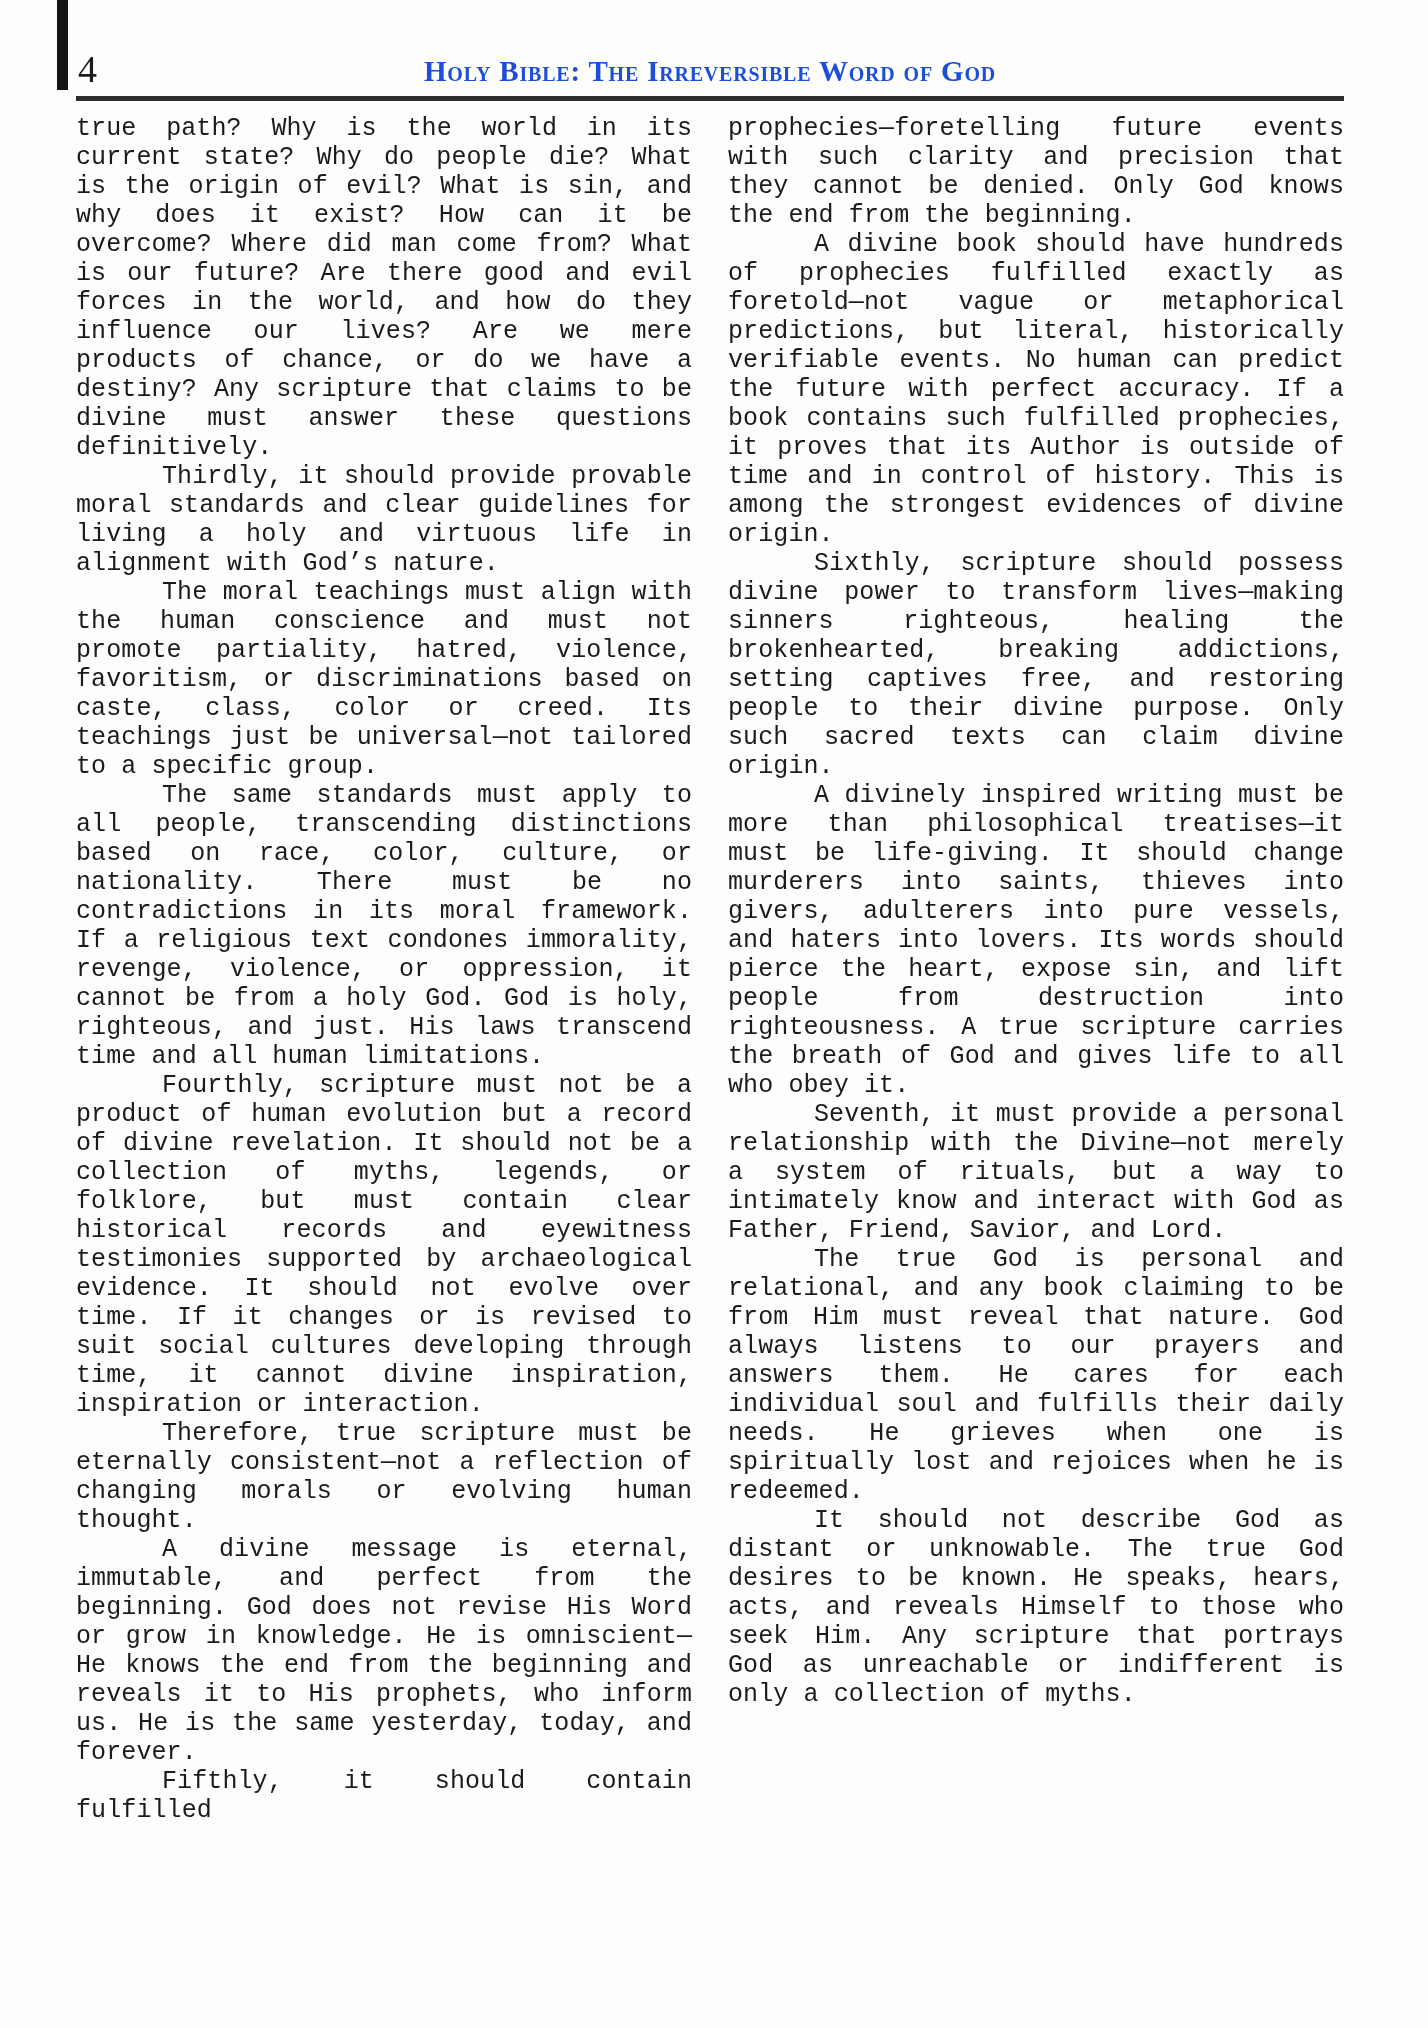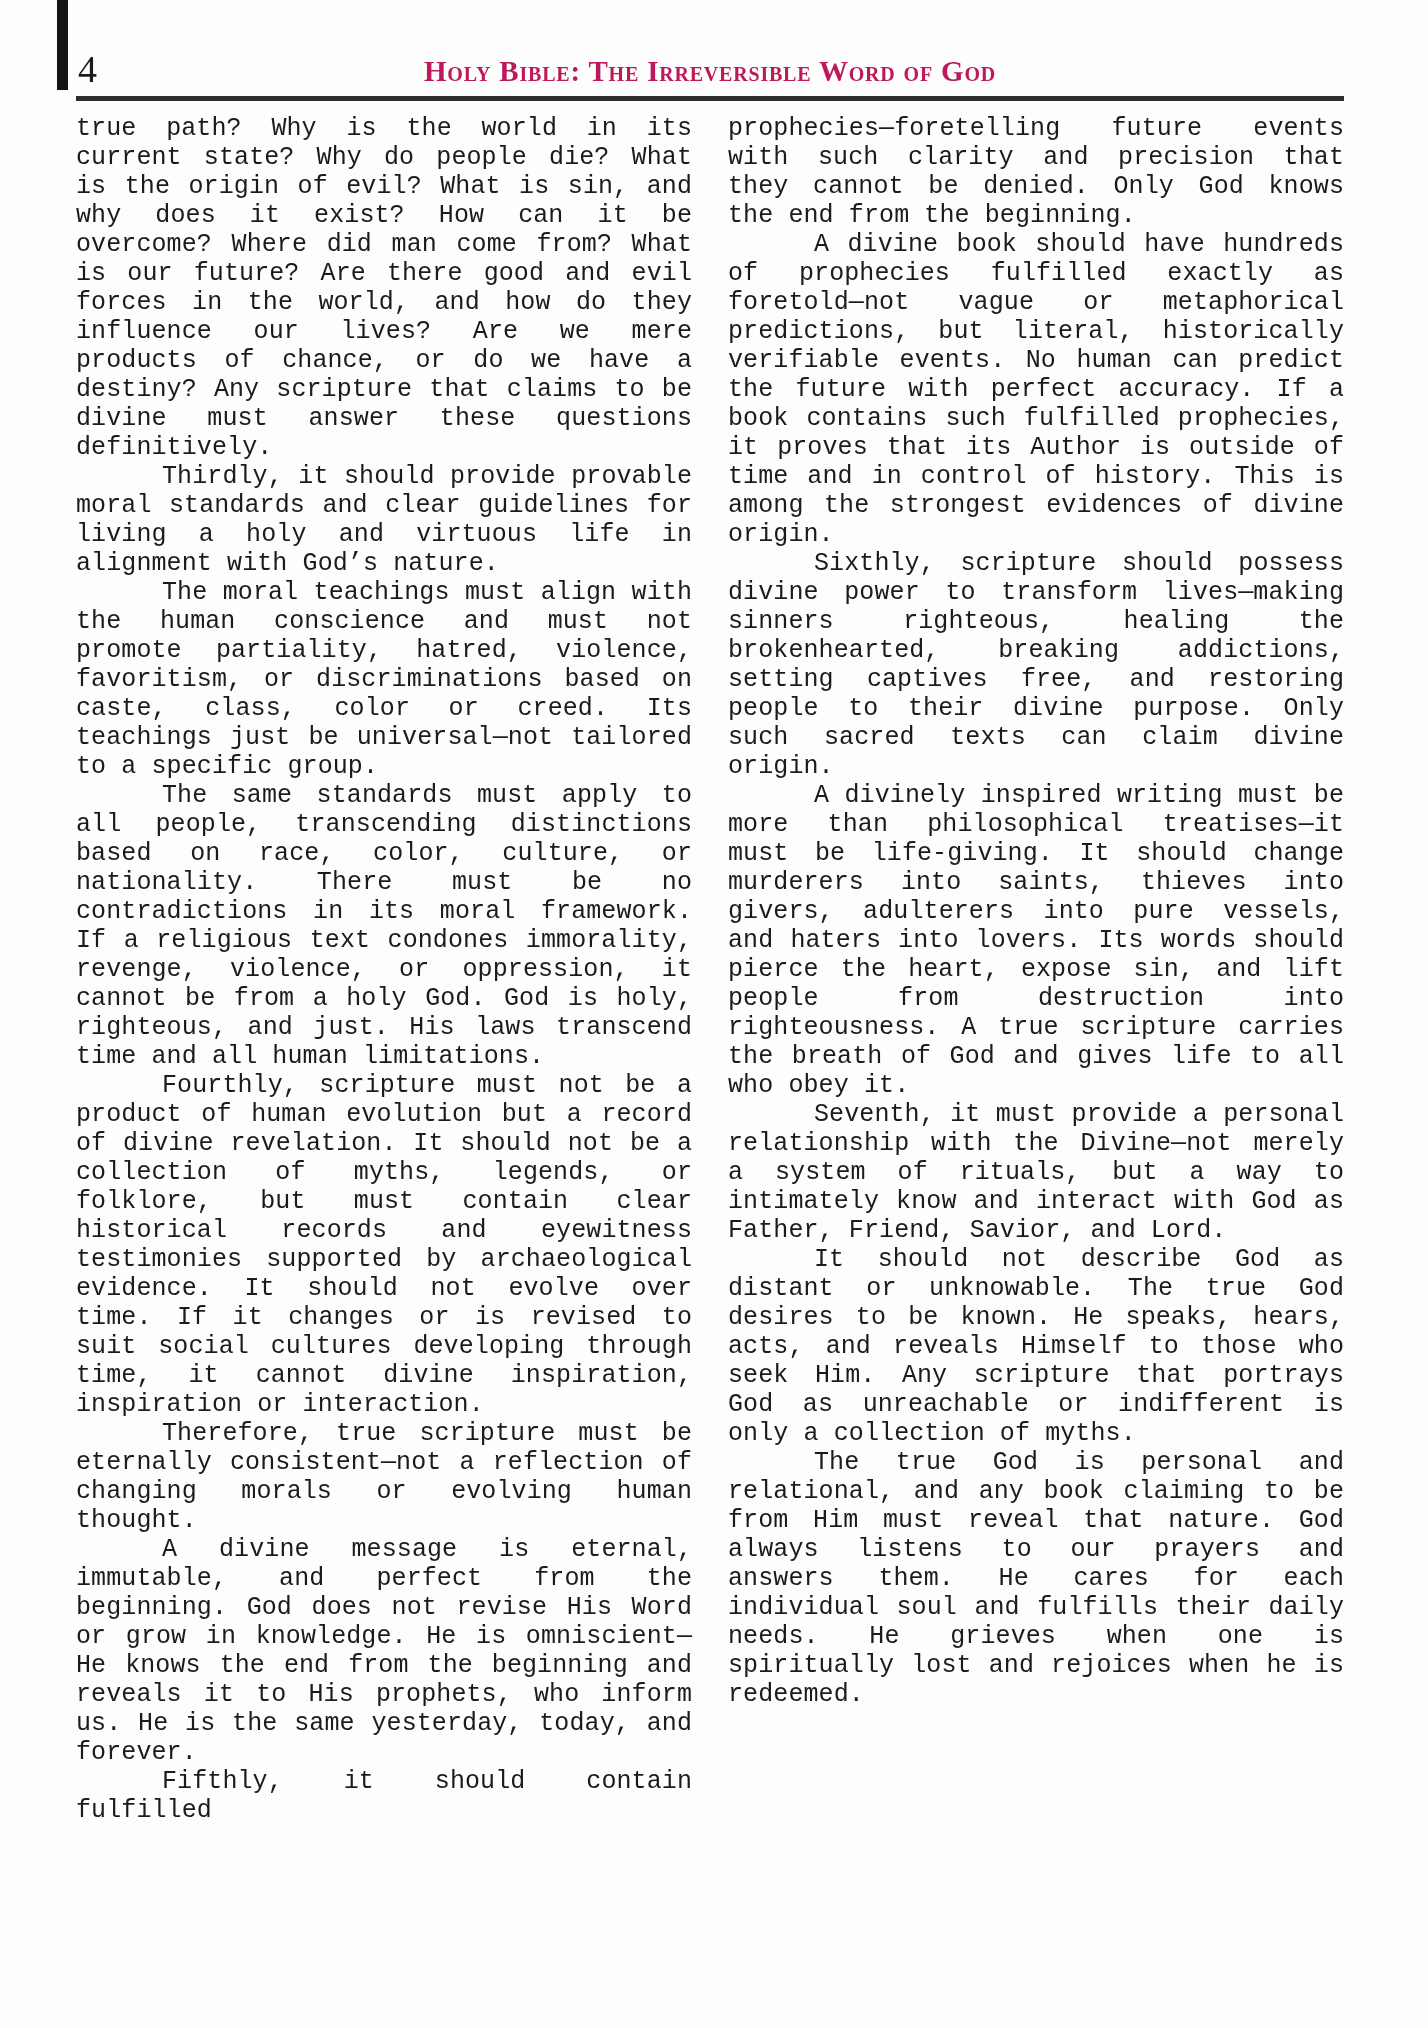--- a/index.html
+++ b/index.html
@@ -34,21 +34,21 @@
     left: 0;
     right: 0;
     bottom: 4px;
     margin: 0;
     text-align: center;
     font-size: 29px;
     font-weight: 700;
     font-variant: small-caps;
     letter-spacing: 0.8px;
     line-height: 1;
-    color: #be185d;
+    color: #1d4ed8;
   }
   .header-rule {
     height: 5px;
     background: #2d2d2d;
     border: none;
     margin: 6px 0 0 0;
   }
   .columns {
     display: flex;
     gap: 36px;
@@ -100,19 +100,19 @@
       <p class="indent">A divine message is eternal, immutable, and perfect from the beginning. God does not revise His Word or grow in knowledge. He is omniscient—He knows the end from the beginning and reveals it to His prophets, who inform us. He is the same yesterday, today, and forever.</p>
       <p class="indent cont-next">Fifthly, it should contain fulfilled</p>
     </section>
 
     <section class="column">
       <p>prophecies—foretelling future events with such clarity and precision that they cannot be denied. Only God knows the end from the beginning.</p>
       <p class="indent">A divine book should have hundreds of prophecies fulfilled exactly as foretold—not vague or metaphorical predictions, but literal, historically verifiable events. No human can predict the future with perfect accuracy. If a book contains such fulfilled prophecies, it proves that its Author is outside of time and in control of history. This is among the strongest evidences of divine origin.</p>
       <p class="indent">Sixthly, scripture should possess divine power to transform lives—making sinners righteous, healing the brokenhearted, breaking addictions, setting captives free, and restoring people to their divine purpose. Only such sacred texts can claim divine origin.</p>
       <p class="indent">A divinely inspired writing must be more than philosophical treatises—it must be life-giving. It should change murderers into saints, thieves into givers, adulterers into pure vessels, and haters into lovers. Its words should pierce the heart, expose sin, and lift people from destruction into righteousness. A true scripture carries the breath of God and gives life to all who obey it.</p>
       <p class="indent">Seventh, it must provide a personal relationship with the Divine—not merely a system of rituals, but a way to intimately know and interact with God as Father, Friend, Savior, and Lord.</p>
+      <p class="indent">The true God is personal and relational, and any book claiming to be from Him must reveal that nature. God always listens to our prayers and answers them. He cares for each individual soul and fulfills their daily needs. He grieves when one is spiritually lost and rejoices when he is redeemed.</p>
       <p class="indent">It should not describe God as distant or unknowable. The true God desires to be known. He speaks, hears, acts, and reveals Himself to those who seek Him. Any scripture that portrays God as unreachable or indifferent is only a collection of myths.</p>
-      <p class="indent">The true God is personal and relational, and any book claiming to be from Him must reveal that nature. God always listens to our prayers and answers them. He cares for each individual soul and fulfills their daily needs. He grieves when one is spiritually lost and rejoices when he is redeemed.</p>
     </section>
 
   </main>
 
 </div>
 
 </body></html>

